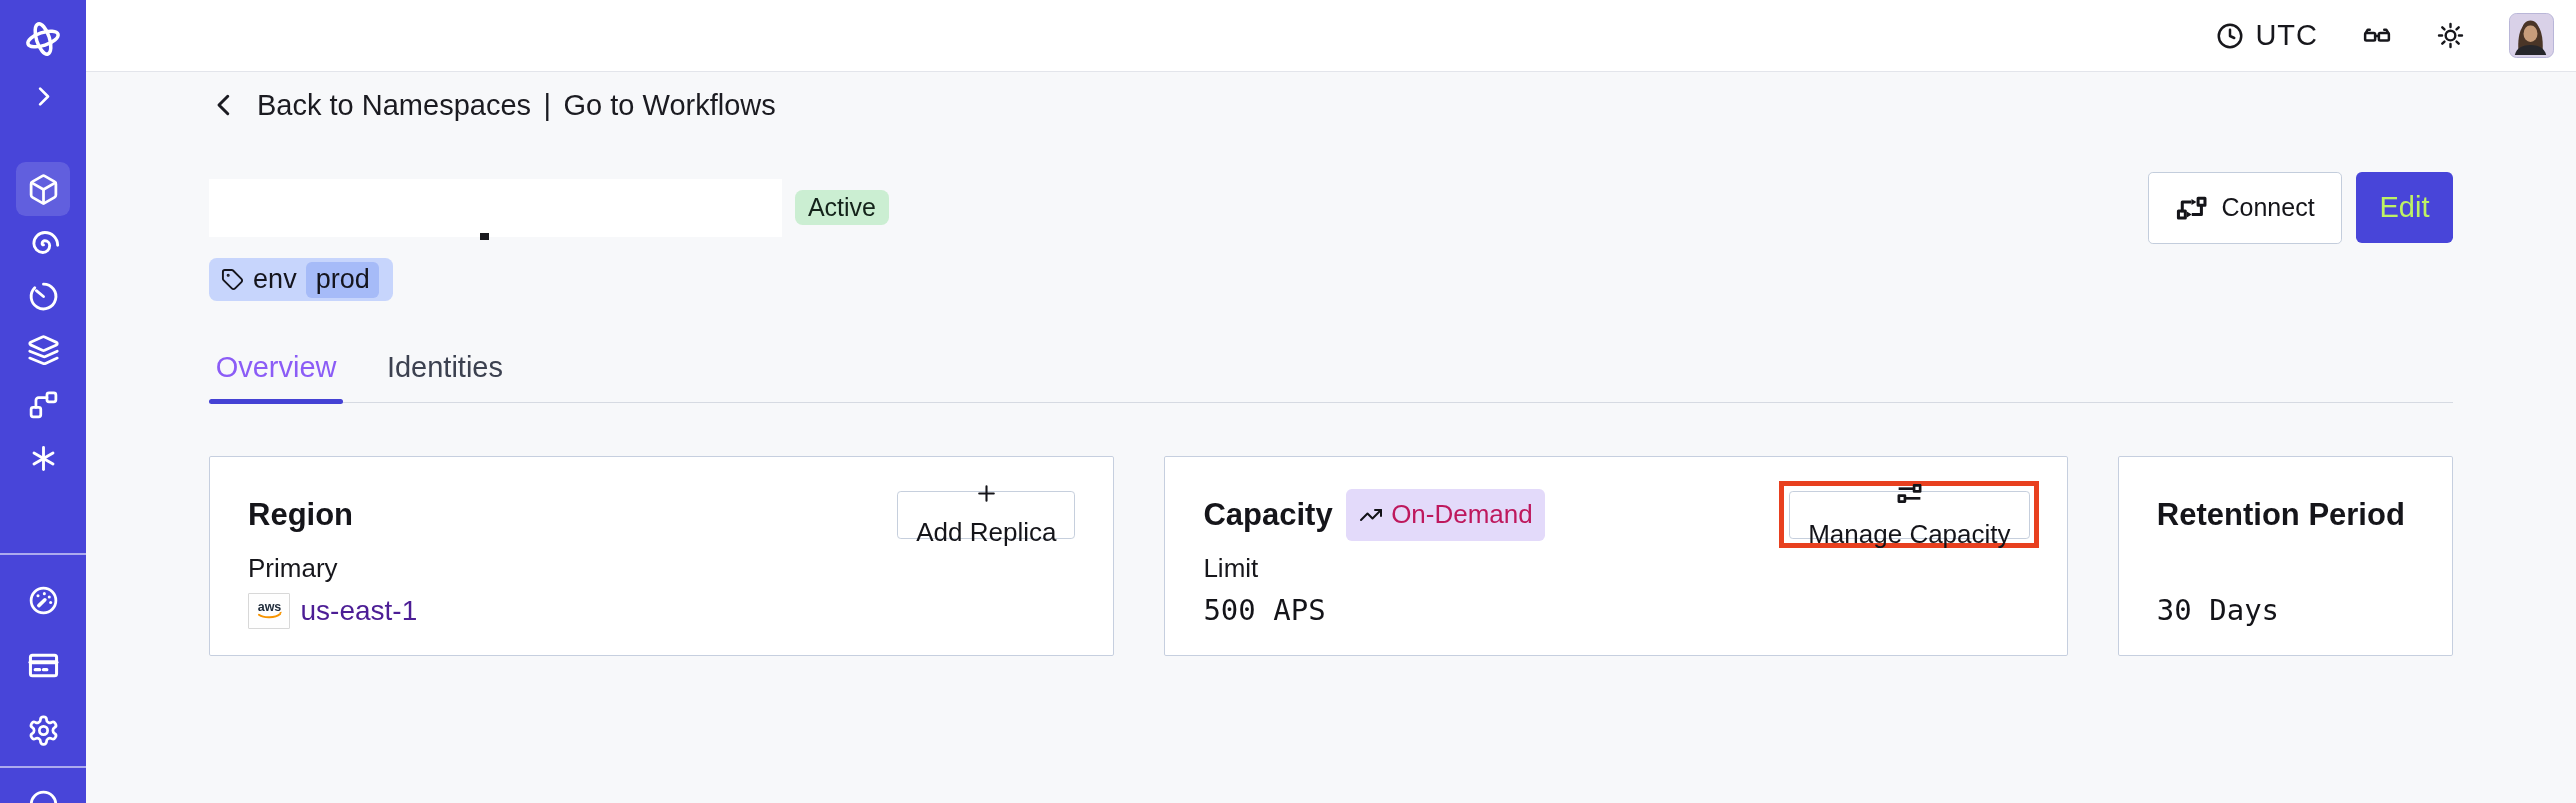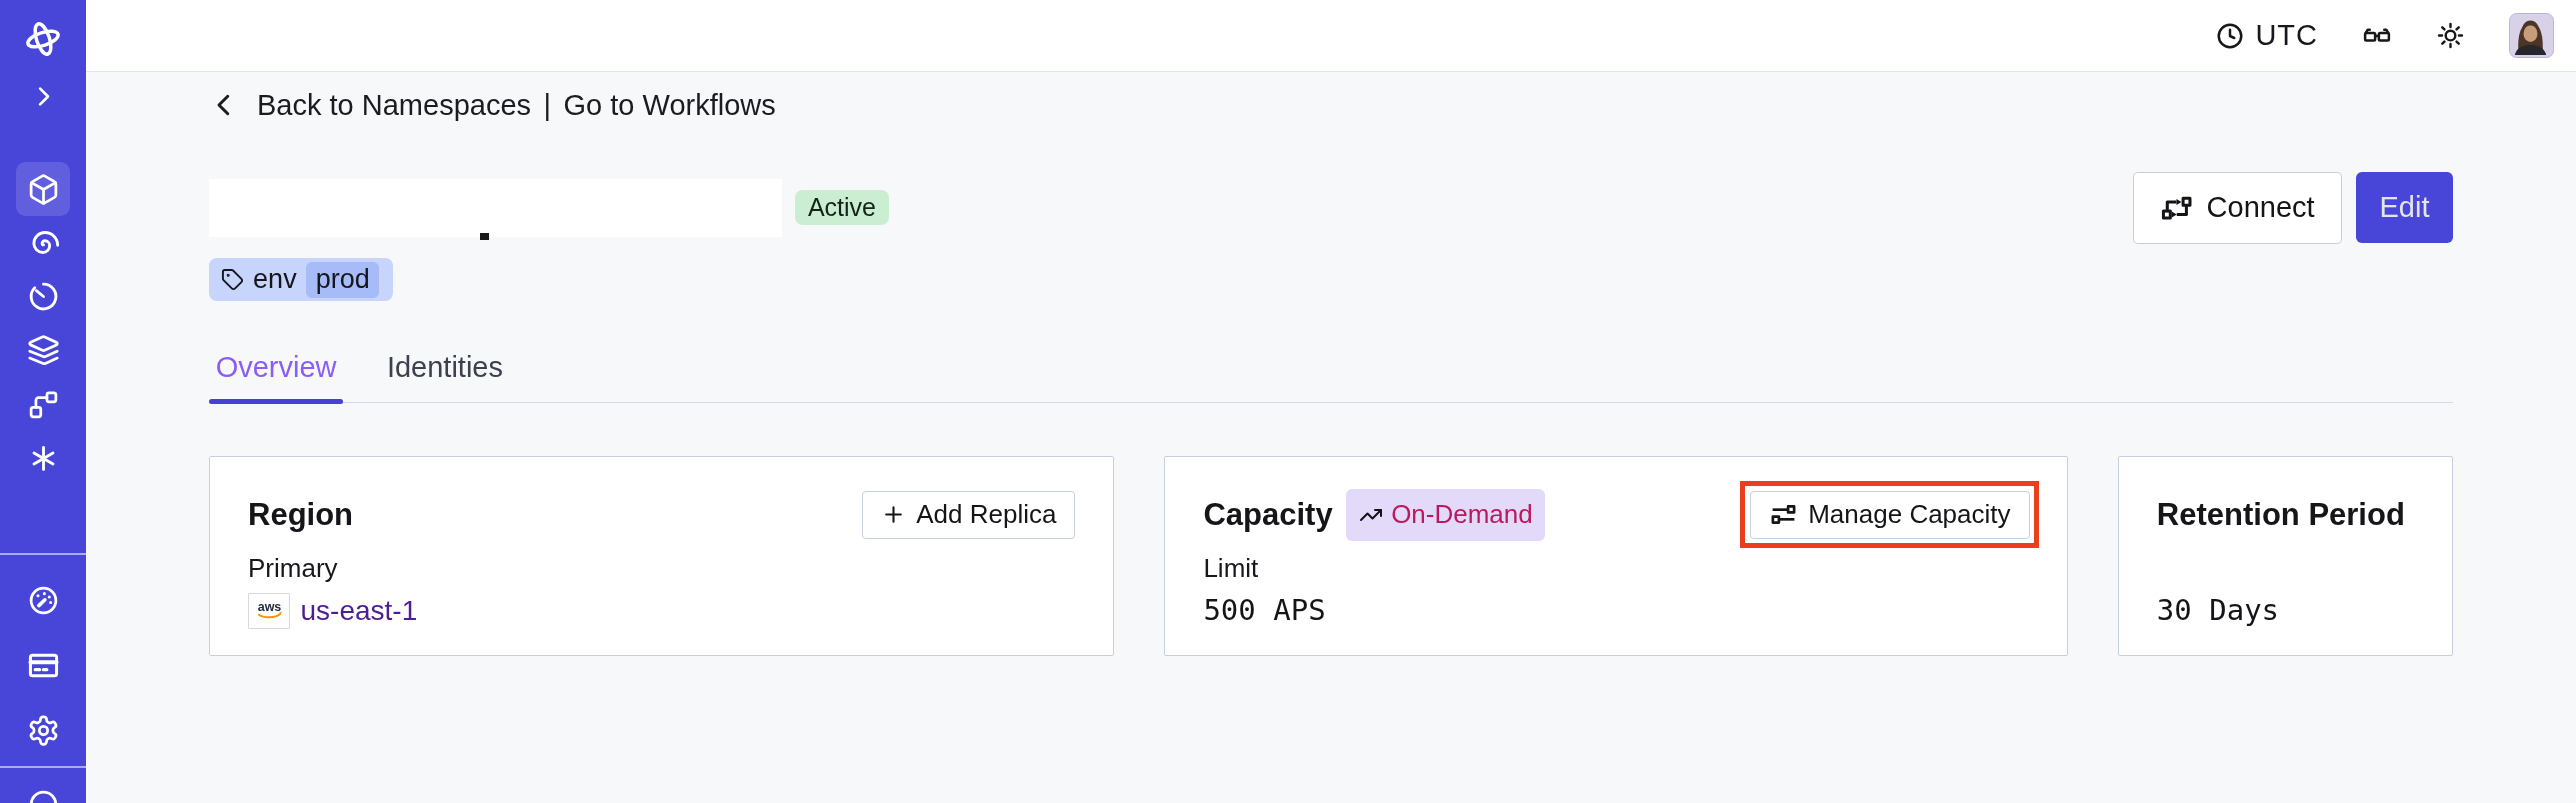--- a/index.html
+++ b/index.html
@@ -30,40 +30,40 @@
   .back-row .chev { margin-right:18px; display:flex; }
   .back-link, .fwd-link { cursor:pointer; }
   .back-sep { margin:0 12.5px; color:#1b1b21; }
 
   .title-row { margin-top:45px; height:73px; display:flex; align-items:center; }
   .name-box { width:573px; height:58px; background:#ffffff; position:relative; }
   .name-dot { position:absolute; left:271px; bottom:-3.8px; width:8.6px; height:7.7px; background:#1a1a1e; }
   .status-badge { margin-left:12.5px; height:35px; padding:0 13.4px; display:flex; align-items:center; background:#cbeed2; color:#14231a; border-radius:7.7px; font-size:25px; }
   .grow { flex:1; }
   .btn { display:flex; align-items:center; justify-content:center; cursor:pointer; background:#fff; border:1.9px solid #c3cddc; color:#141419; }
-  .connect-btn { height:72px; padding:0 26px; gap:13.4px; border-radius:4.8px; font-size:29px; }
-  .edit-btn { margin-left:14.4px; height:71px; width:97px; background:#4845d9; border:none; color:#e5e5e5; border-radius:5.8px; font-size:29px;text-align:right; }
+  .connect-btn { height:72px; padding:0 26px; gap:13.4px; border-radius:4.8px; font-size:25px; }
+  .edit-btn { margin-left:14.4px; height:71px; width:97px; background:#4845d9; border:none; color:#bef264; border-radius:5.8px; font-size:29px;text-align:right; }
 
   .tag-row { margin-top:14.4px; }
   .tag-pill { display:inline-flex; align-items:center; gap:9.6px; height:43px; padding:0 13.4px 0 11.5px; background:#c7d5fc; border-radius:7.7px; font-size:27px; color:#15151d; }
   .tag-chip { background:#a6bbf8; border-radius:5.8px; padding:2.9px 9.6px; }
 
   .tabs { margin-top:50px; display:flex; gap:37px; border-bottom:1.9px solid #d6dae2; }
   .tab { padding:0 6.7px 17.3px; font-size:29px; font-weight:500; color:#3c4150; position:relative; cursor:pointer; }
   .tab.active { color:#8b5cf6; }
   .tab.active::after { content:""; position:absolute; left:0; right:0; bottom:-1.9px; height:4.8px; background:#4542d4; border-radius:2.9px; }
 
   .cards { margin-top:53px; display:flex; gap:50px; }
   .card { background:#fff; border:1.9px solid #c6cfdf; border-radius:1.9px; height:200px; padding:33px 38px; }
   .card.region { width:921px; }
   .card.capacity { width:919px; }
   .card.retention { width:340px; }
   .card-head { display:flex; align-items:center; height:50px; }
   .card-title { font-size:31px; font-weight:600; color:#15151a; }
-  .small-btn { height:48px; padding:0 18px; gap:10.5px; border-radius:3.8px; font-size:26px; border:1.9px solid #c6cfdd; }
+  .small-btn { height:48px; padding:0 18px; gap:10.5px; border-radius:3.8px; font-size:26px; border:1.9px solid #c6cfdd;flex-direction:column; }
   .annotation-box { border:5.8px solid #e8401f; padding:4.8px; margin:-10.5px; }
   .card-label { margin-top:13.4px; font-size:26px; color:#17171c; }
   .value-row { margin-top:8.6px; display:flex; align-items:center; gap:10.5px; }
   .mono-value { font-family:"DejaVu Sans Mono",monospace; font-size:29px; color:#141419; }
   .region-value { font-size:28px; color:#4c1d95; }
   .retention .value-row { margin-top:53px; }
   .cap-badge { margin-left:13.4px; height:52px; padding:0 12.5px; display:flex; align-items:center; gap:8.6px; background:#e3dafa; border-radius:5.8px; font-size:26px; color:#be185d; }
   .aws-chip { width:42px; height:36px; border:1.9px solid #d8d8d8; border-radius:1px; background:#fefefe; display:flex; align-items:center; justify-content:center; }
 </style>
 </head>

